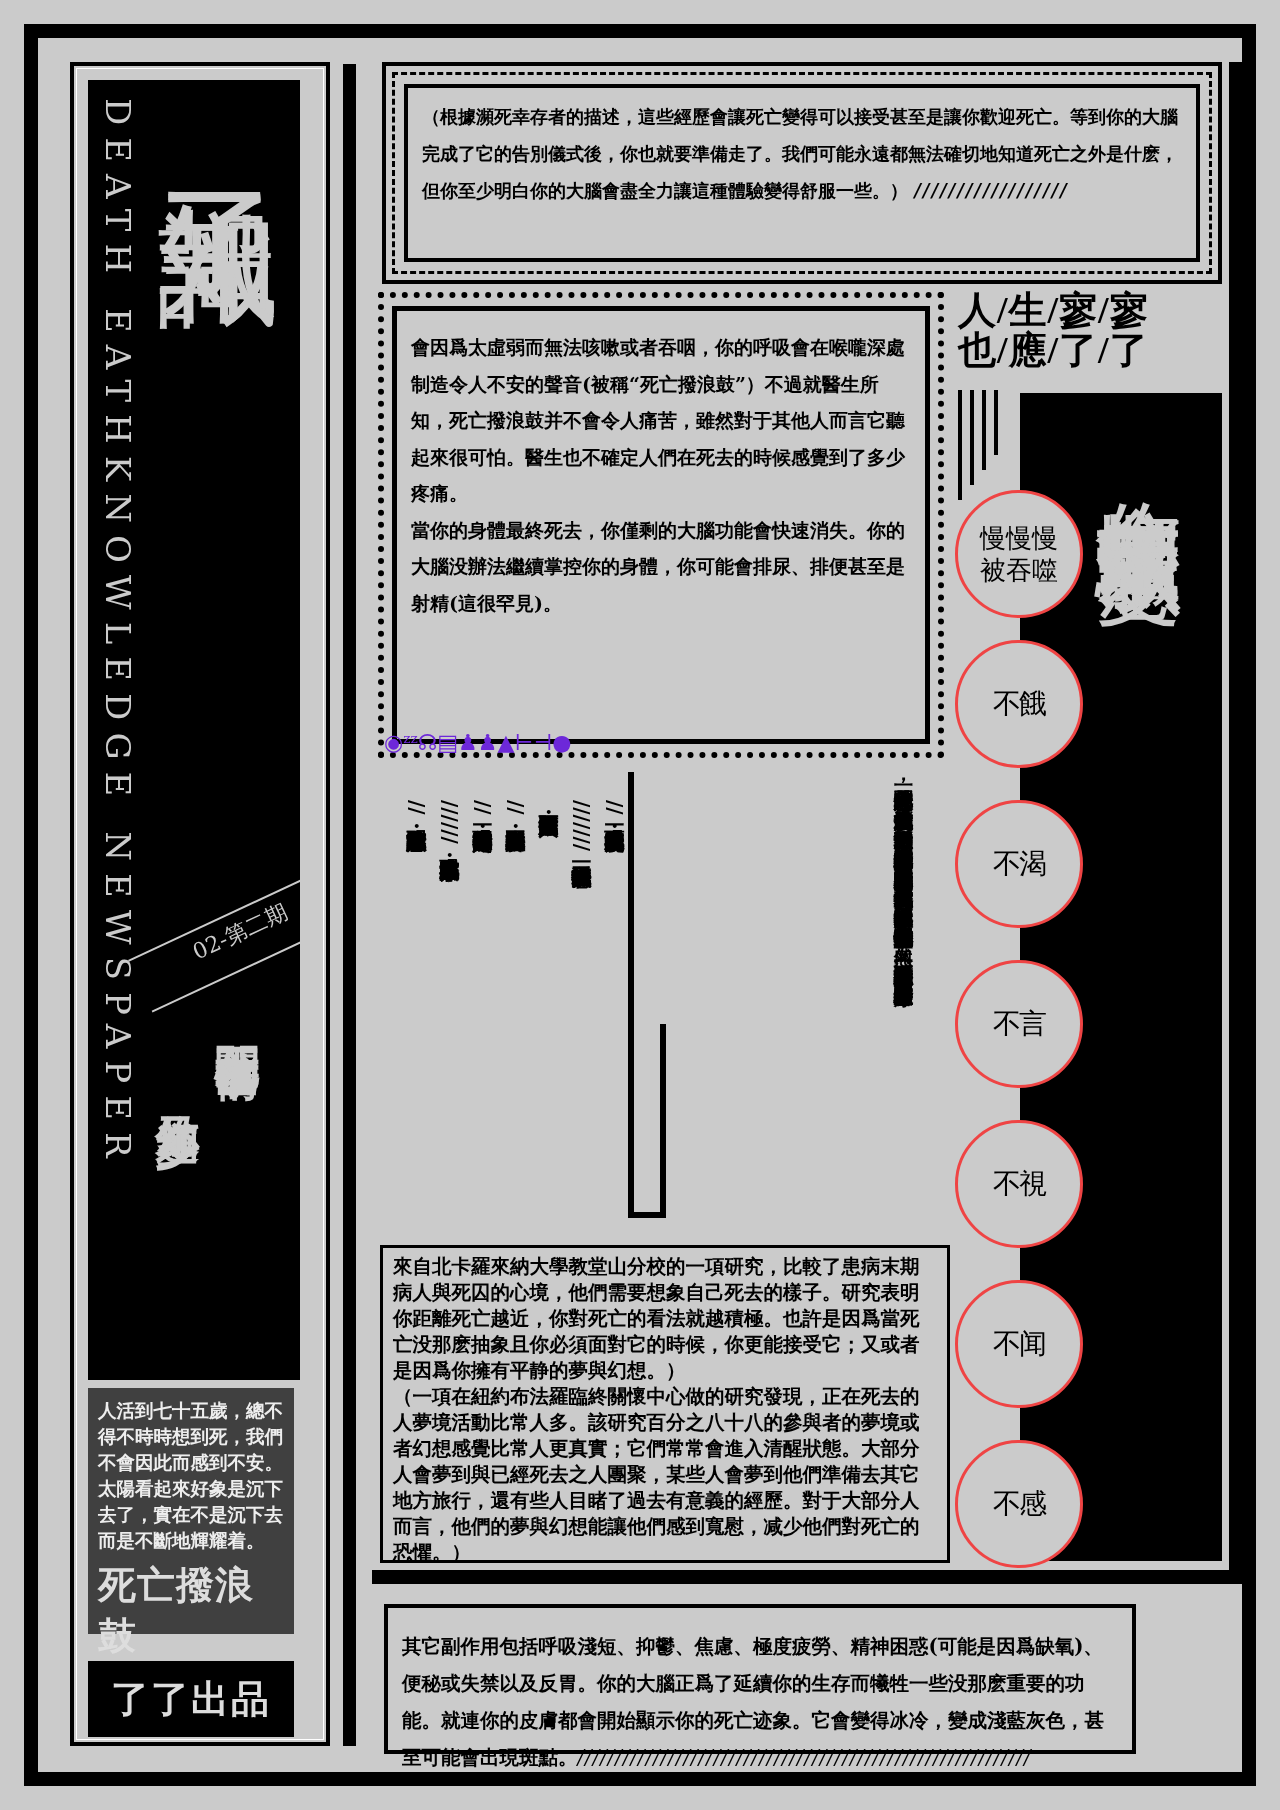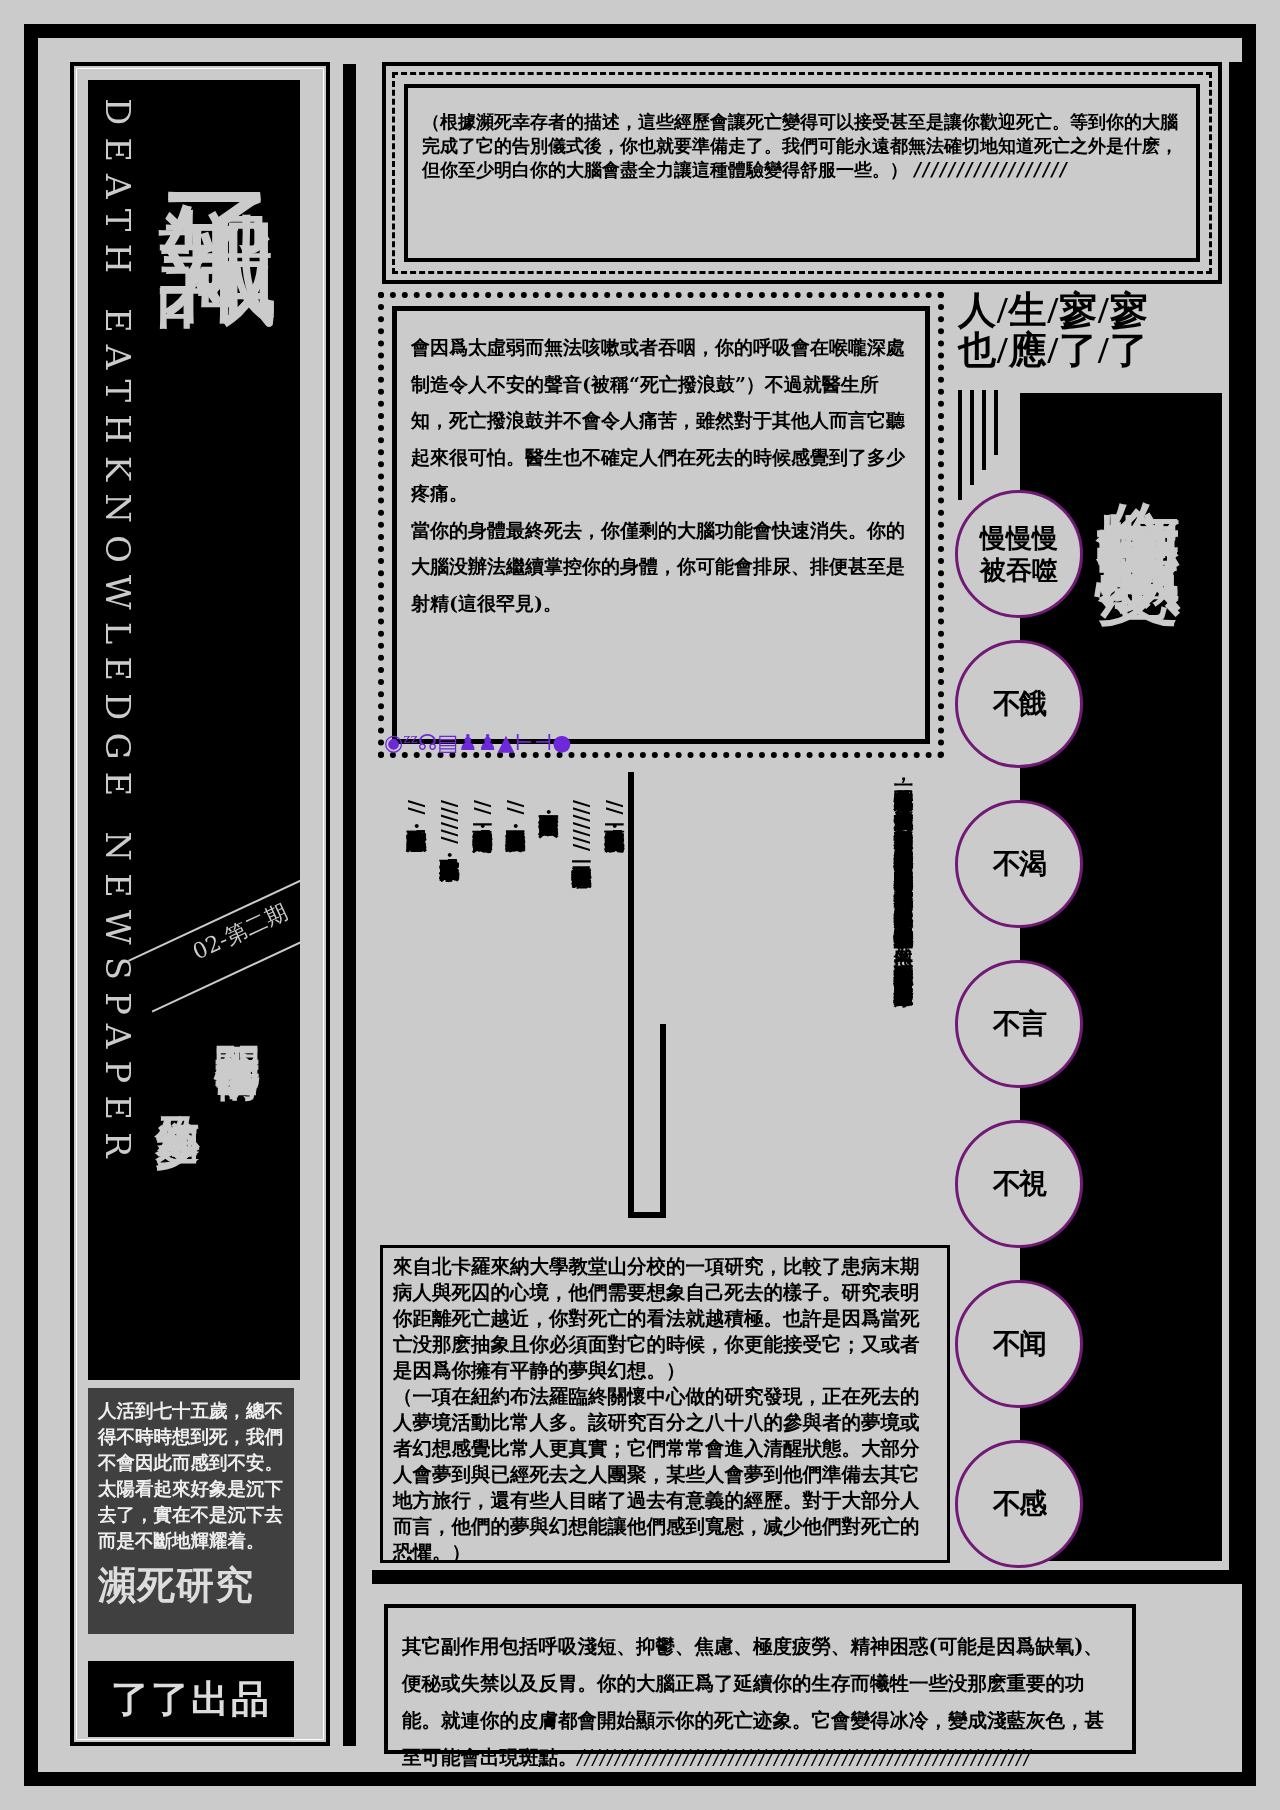--- a/index.html
+++ b/index.html
@@ -36,40 +36,40 @@
 
   .vbar { left: 343px; top: 64px; width: 13px; height: 1682px; background: #000; }
 
   
   .notice-outer { left: 382px; top: 62px; width: 840px; height: 222px; border: 4px solid #000; }
   .notice-dash { left: 392px; top: 72px; width: 820px; height: 202px;
     border: 3px dashed #000; }
   .notice-inner { left: 404px; top: 84px; width: 796px; height: 178px; border: 4px solid #000; padding: 8px 14px; }
   .notice-title { font-size: 32px; font-weight: 700; white-space: nowrap; letter-spacing: 1px; }
   .notice-title .slashes { font-weight: 400; font-style: italic; letter-spacing: 2px; }
-  .notice-body { font-size: 18px; line-height: 24px; font-weight: 700; margin-top: 14px; }
+  .notice-body { font-size: 18px; line-height: 37px; font-weight: 700; margin-top: 2px; }
 
   
   .ornate { left: 378px; top: 292px; width: 566px; height: 466px; border: 6px dotted #000; padding: 8px; }
   .ornate-inner { width: 100%; height: 100%; border: 5px solid #000; padding: 18px 14px; }
   .ornate-inner p { font-size: 19px; line-height: 36.5px; font-weight: 700; }
   .ornate-inner p.gap { margin-top: 36px; }
 
   
   .life-heading { left: 958px; top: 290px; width: 260px; font-size: 38px; font-weight: 700; line-height: 40px; letter-spacing: 1px; white-space: nowrap; font-family: Liberation Serif, serif; }
   .stripes { left: 958px; top: 390px; width: 40px; height: 110px; }
   .stripes span { position: absolute; top: 0; width: 4px; background: #000; }
 
   .banner { left: 1020px; top: 393px; width: 202px; height: 1168px; background: #000; }
   .banner-text { position: absolute; left: 70px; top: 40px; color: #cbcbcb; font-size: 86px; line-height: 100px;
     writing-mode: vertical-rl; letter-spacing: 4px; font-weight: 400; }
 
   .circle { position: absolute; left: 955px; width: 128px; height: 128px; border-radius: 50%;
-    background: #cbcbcb; border: 3px solid #701a75; display: flex; align-items: center; justify-content: center;
-    font-weight: 700; color: #000; }
+    background: #cbcbcb; border: 3px solid #ef4444; display: flex; align-items: center; justify-content: center;
+    font-weight: 400; color: #000; }
   .circle.small { font-size: 26px; line-height: 32px; text-align: center; }
   .circle.big { font-size: 28px; letter-spacing: -2px; }
 
   
   .icons { left: 384px; top: 724px; width: 240px; height: 36px; display: flex; color: #6d28d9; font-size: 22px; align-items: center; }
 
   
   .vcols { left: 385px; top: 800px; height: 420px; writing-mode: vertical-rl; font-size: 20px; line-height: 33px; font-weight: 700; }
   .vcols-a { left: 383px; width: 248px; }
   .vcols-b { left: 628px; width: 290px; line-height: 30px; font-size: 19.5px; }
@@ -98,21 +98,21 @@
 <div class="abs masthead">
   <div class="masthead-title">了了知識報</div>
   <div class="masthead-en">DEATH EATHKNOWLEDGE NEWSPAPER</div>
   <div class="issue-band"></div>
   <div class="issue-text">02-第二期</div>
   <div class="subtitle-a">關于死亡的事情</div>
   <div class="subtitle-b">你又知道多少</div>
 </div>
 <div class="abs quote-box">
   <div class="quote-text">人活到七十五歲，總不得不時時想到死，我們不會因此而感到不安。太陽看起來好象是沉下去了，實在不是沉下去而是不斷地輝耀着。</div>
-  <div class="quote-author">瀕死研究</div>
+  <div class="quote-author">死亡撥浪鼓</div>
 </div>
 <div class="abs footer-box">了了出品</div>
 
 <div class="abs vbar"></div>
 <div class="abs right-vrule"></div>
 
 <div class="abs notice-outer"></div>
 <div class="abs notice-dash"></div>
 <div class="abs notice-inner">
   <div class="notice-body">

